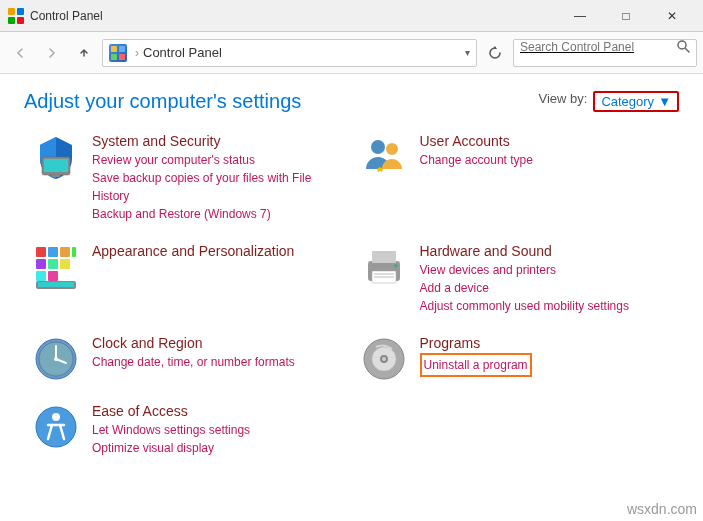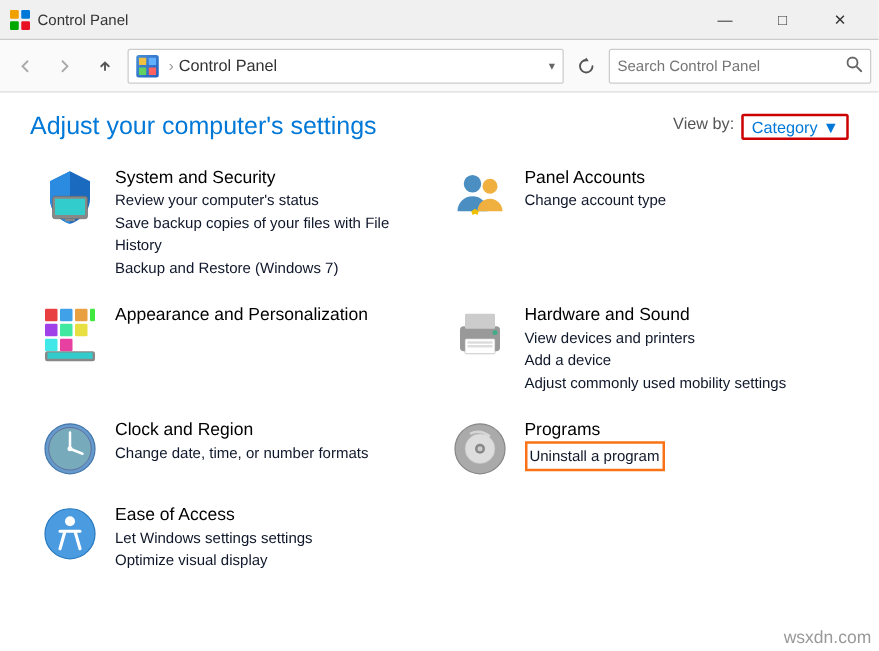--- a/index.html
+++ b/index.html
@@ -65,26 +65,27 @@
     .breadcrumb-dropdown {
       margin-left: auto;
       color: #666; font-size: 10px;
     }
     .refresh-btn {
       width: 28px; height: 28px;
       display: flex; align-items: center; justify-content: center;
       border: none; background: transparent; cursor: pointer; color: #666; font-size: 14px; border-radius: 3px;
     }
     .search-box {
-      width: 210px; height: 28px;
+      width: 184px; height: 28px;
       border: 1px solid #ccc;
       border-radius: 2px;
-      display: flex; align-items: center;
+      display: flex; align-items: flex-start;
       padding: 0 6px;
       background: #fff;
+      text-decoration: underline;
     }
     .search-input {
       flex: 1; border: none; outline: none; font-size: 12px; color: #999; background: transparent;
     }
     .search-icon-btn {
       color: #666; font-size: 13px; cursor: pointer; border: none; background: transparent;
     }
 
     
     .content {
@@ -134,28 +135,28 @@
       gap: 12px;
     }
     .cat-icon {
       width: 48px; height: 48px;
       flex-shrink: 0;
       display: flex; align-items: center; justify-content: center;
     }
     .cat-content { flex: 1; }
     .cat-title {
       font-size: 14px;
-      color: #000000;
+      color: #7f1d1d;
       font-weight: 400;
       cursor: pointer;
       margin-bottom: 2px;
     }
     .cat-link {
       font-size: 12px;
-      color: #0f172a;
+      color: #be185d;
       cursor: pointer;
       display: block;
       line-height: 1.5;
     }
     .cat-link.highlighted {
       border: 2px solid #f97316;
       padding: 1px 2px;
       display: inline-block;
     }
 
@@ -276,21 +277,21 @@
 
           <circle cx="18" cy="14" r="7" fill="#4a8ec2"></circle>
           <path d="M6 36c0-7 5.4-12 12-12s12 5 12 12" fill="#4a8ec2"></path>
           <circle cx="32" cy="16" r="6" fill="#f0b040"></circle>
           <path d="M22 36c0-6 4.5-10 10-10s10 4.5 10 10" fill="#f0b040"></path>
 
           <path d="M20 34l-3 2 1 3 2-1 2 1 1-3z" fill="#f0c000"></path>
         </svg>
       </div>
       <div class="cat-content">
-        <div class="cat-title">Panel Accounts</div>
+        <div class="cat-title">User Accounts</div>
         <a class="cat-link">Change account type</a>
       </div>
     </div>
 
 
     <div class="category-item">
       <div class="cat-icon icon-palette">
         <svg width="48" height="48" viewBox="0 0 48 48">
 
           <rect x="4" y="4" width="10" height="10" fill="#e84040" rx="1"></rect>

